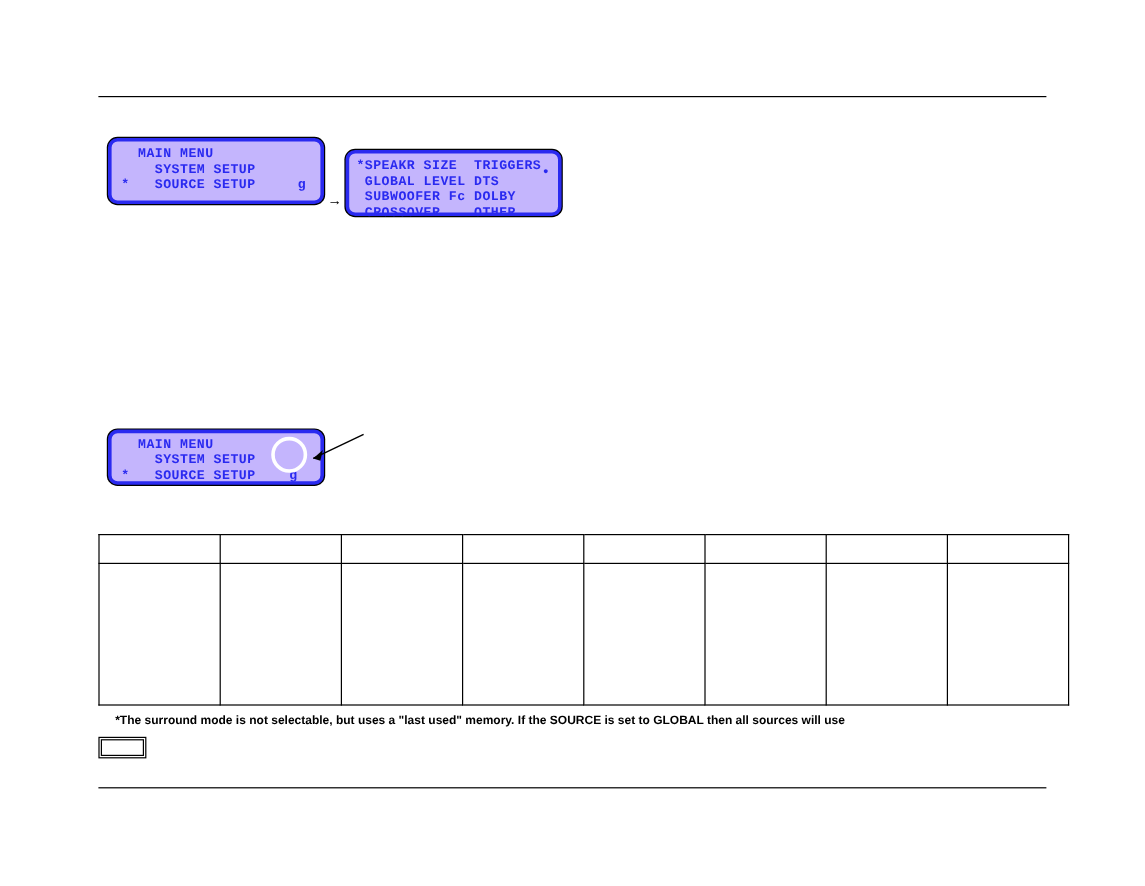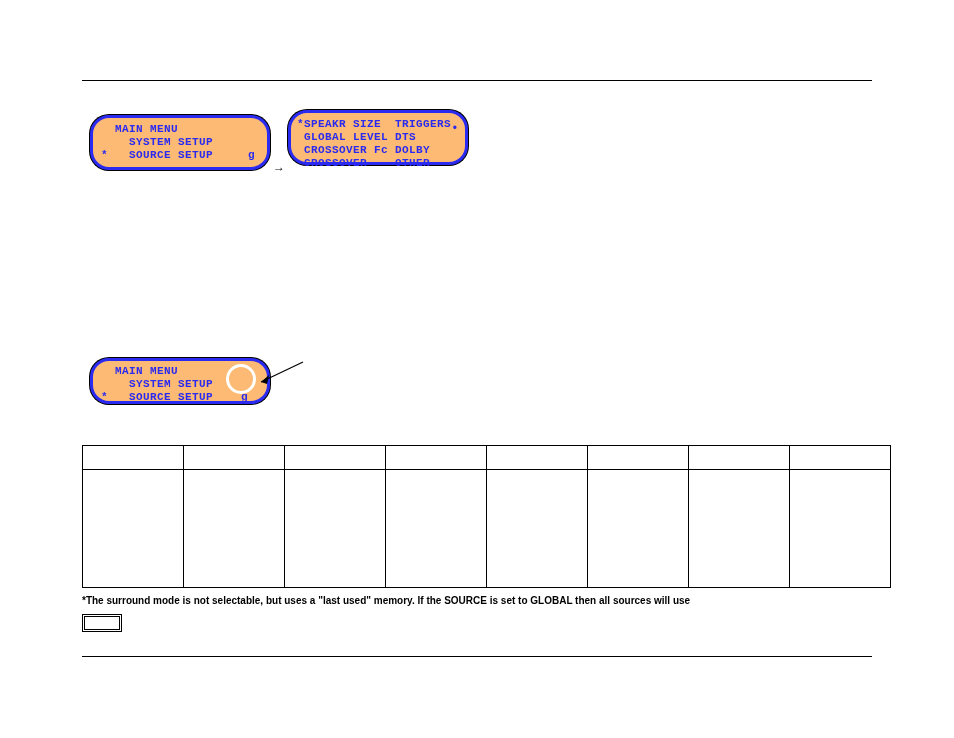--- a/index.html
+++ b/index.html
@@ -18,39 +18,39 @@
     border-top: 1.5px solid #000;
     position: absolute;
     left: 82px;
     right: 82px;
   }
   .rule.top { top: 80px; }
   .rule.bottom { top: 656px; }
 
   .lcd {
     position: absolute;
-    background: #fdba74;
+    background: #c4b5fd;
     border: 3px solid #2a2af0;
-    border-radius: 19px;
+    border-radius: 8px;
     box-shadow: 0 0 0 1px #000;
   }
   .lcd .line {
     color: #2a2af0;
     font-family: 'Courier New', monospace;
     font-weight: bold;
     font-size: 11px;
     line-height: 13px;
     white-space: pre;
     letter-spacing: 0.4px;
   }
 
   
   .lcd1 { left: 90px; top: 115px; width: 180px; height: 55px; padding: 5px 8px; }
   
-  .lcd2 { left: 288px; top: 110px; width: 180px; height: 55px; padding: 5px 6px; }
+  .lcd2 { left: 288px; top: 125px; width: 180px; height: 55px; padding: 5px 6px; }
   .lcd2 .dot { position:absolute; right:8px; top:8px; color:#2a2af0; font-size:12px; }
 
   
   .lcd3 { left: 90px; top: 358px; width: 180px; height: 46px; padding: 4px 8px; }
   .circle {
     position: absolute;
     width: 30px; height: 30px;
     border: 3px solid #fff;
     border-radius: 50%;
     left: 226px; top: 364px;
@@ -78,21 +78,21 @@
   }
   .grid td {
     border: 1px solid #000;
     width: 101px;
   }
   .grid tr.head td { height: 24px; }
   .grid tr.body td { height: 118px; }
 
   .footnote {
     position: absolute;
-    left: 82px; top: 595px;
+    left: 96px; top: 595px;
     font-size: 10px;
     font-weight: bold;
   }
   .small-box {
     position: absolute;
     left: 82px; top: 614px;
     width: 40px; height: 18px;
     border: 3px double #000;
     background:#fff;
   }
@@ -106,21 +106,21 @@
   <div class="line">  MAIN MENU</div>
   <div class="line">    SYSTEM SETUP</div>
   <div class="line">*   SOURCE SETUP     g</div>
 </div>
 
 <div class="arrow-between">→</div>
 
 <div class="lcd lcd2">
   <div class="line">*SPEAKR SIZE  TRIGGERS</div>
   <div class="line"> GLOBAL LEVEL DTS</div>
-  <div class="line"> CROSSOVER Fc DOLBY</div>
+  <div class="line"> SUBWOOFER Fc DOLBY</div>
   <div class="line"> CROSSOVER    OTHER</div>
   <div class="dot">•</div>
 </div>
 
 <div class="lcd lcd3">
   <div class="line">  MAIN MENU</div>
   <div class="line">    SYSTEM SETUP</div>
   <div class="line">*   SOURCE SETUP    g</div>
 </div>
 

